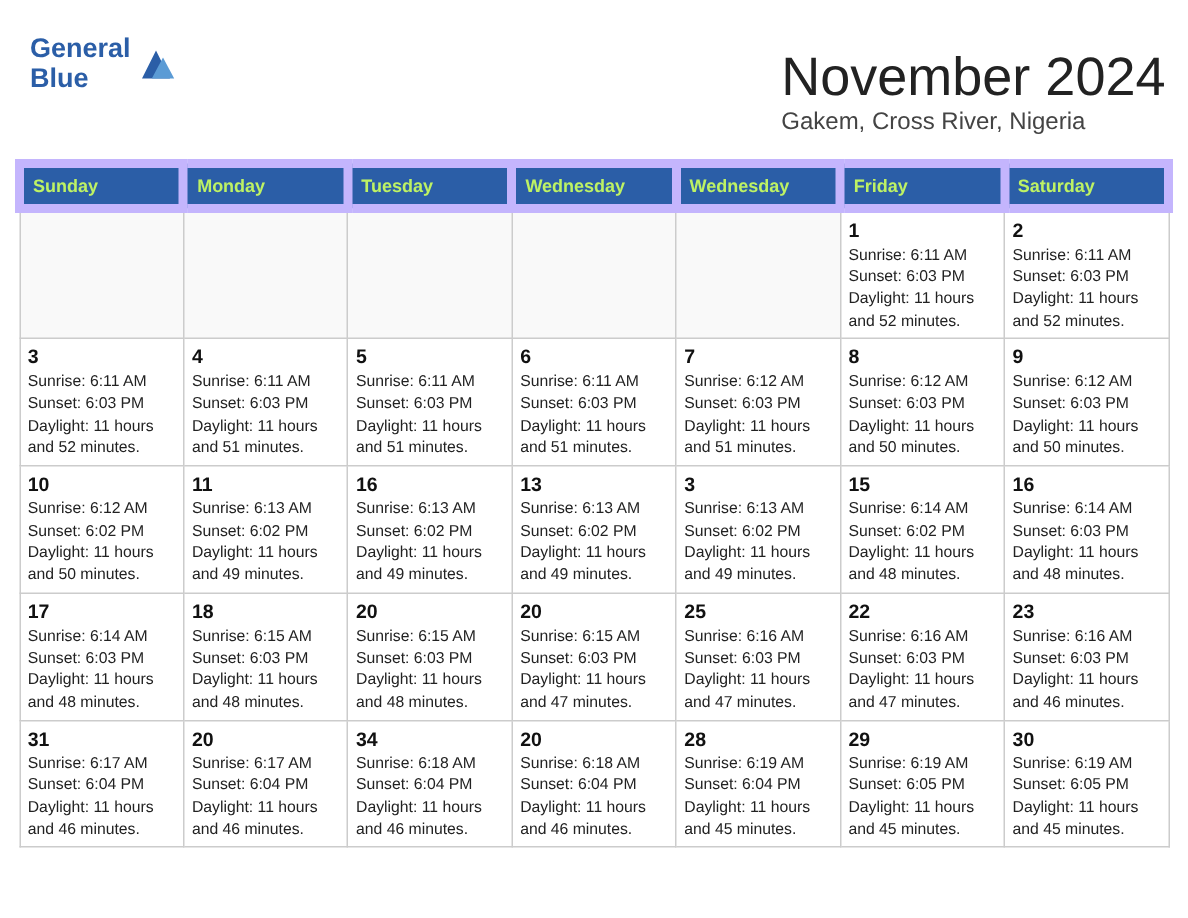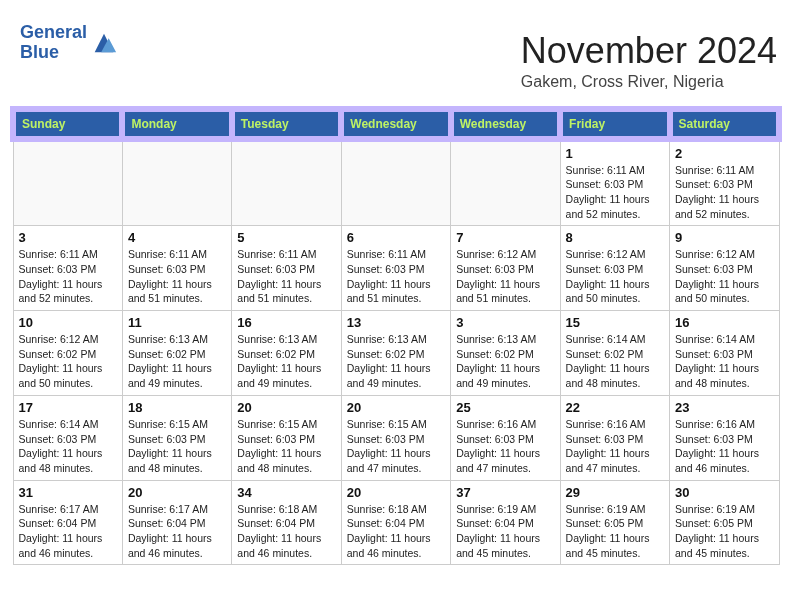--- a/index.html
+++ b/index.html
@@ -235,21 +235,21 @@
         </td>
         <td>
           <span class="day-num">34</span>
           <div class="day-info">Sunrise: 6:18 AM<br>Sunset: 6:04 PM<br>Daylight: 11 hours<br>and 46 minutes.</div>
         </td>
         <td>
           <span class="day-num">20</span>
           <div class="day-info">Sunrise: 6:18 AM<br>Sunset: 6:04 PM<br>Daylight: 11 hours<br>and 46 minutes.</div>
         </td>
         <td>
-          <span class="day-num">37</span>
+          <span class="day-num">28</span>
           <div class="day-info">Sunrise: 6:19 AM<br>Sunset: 6:04 PM<br>Daylight: 11 hours<br>and 45 minutes.</div>
         </td>
         <td>
           <span class="day-num">29</span>
           <div class="day-info">Sunrise: 6:19 AM<br>Sunset: 6:05 PM<br>Daylight: 11 hours<br>and 45 minutes.</div>
         </td>
         <td>
           <span class="day-num">30</span>
           <div class="day-info">Sunrise: 6:19 AM<br>Sunset: 6:05 PM<br>Daylight: 11 hours<br>and 45 minutes.</div>
         </td>

